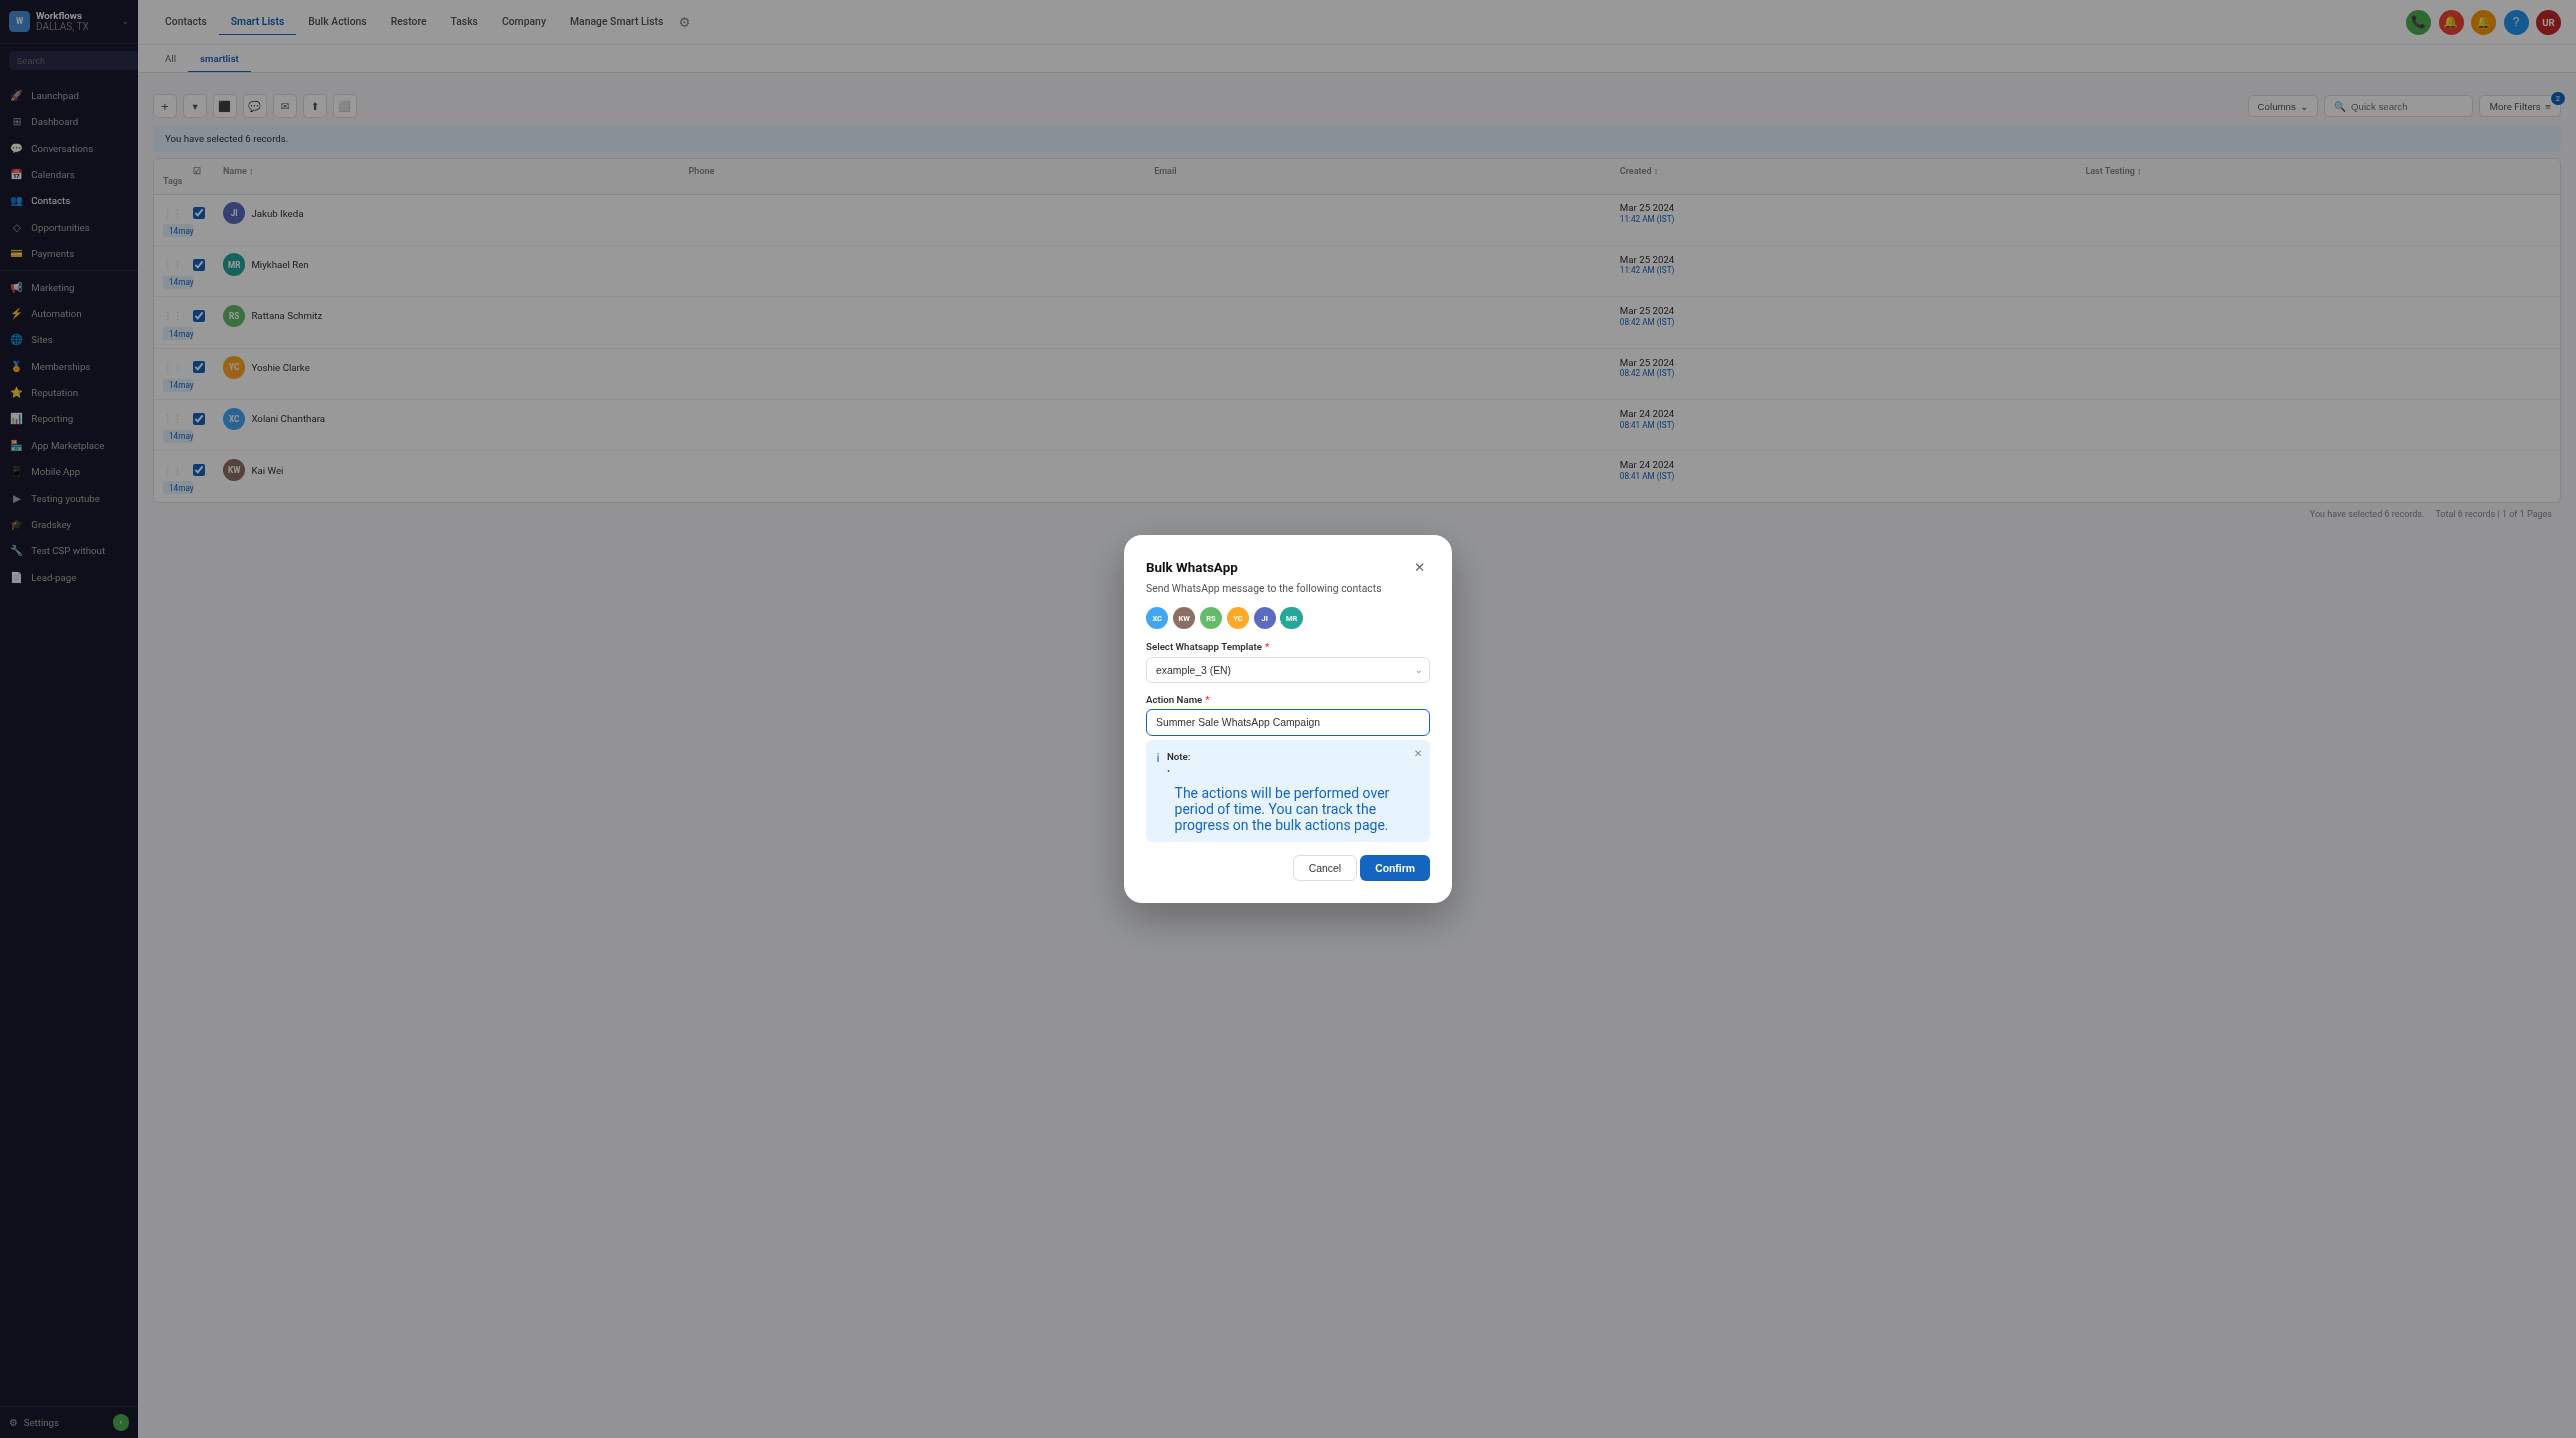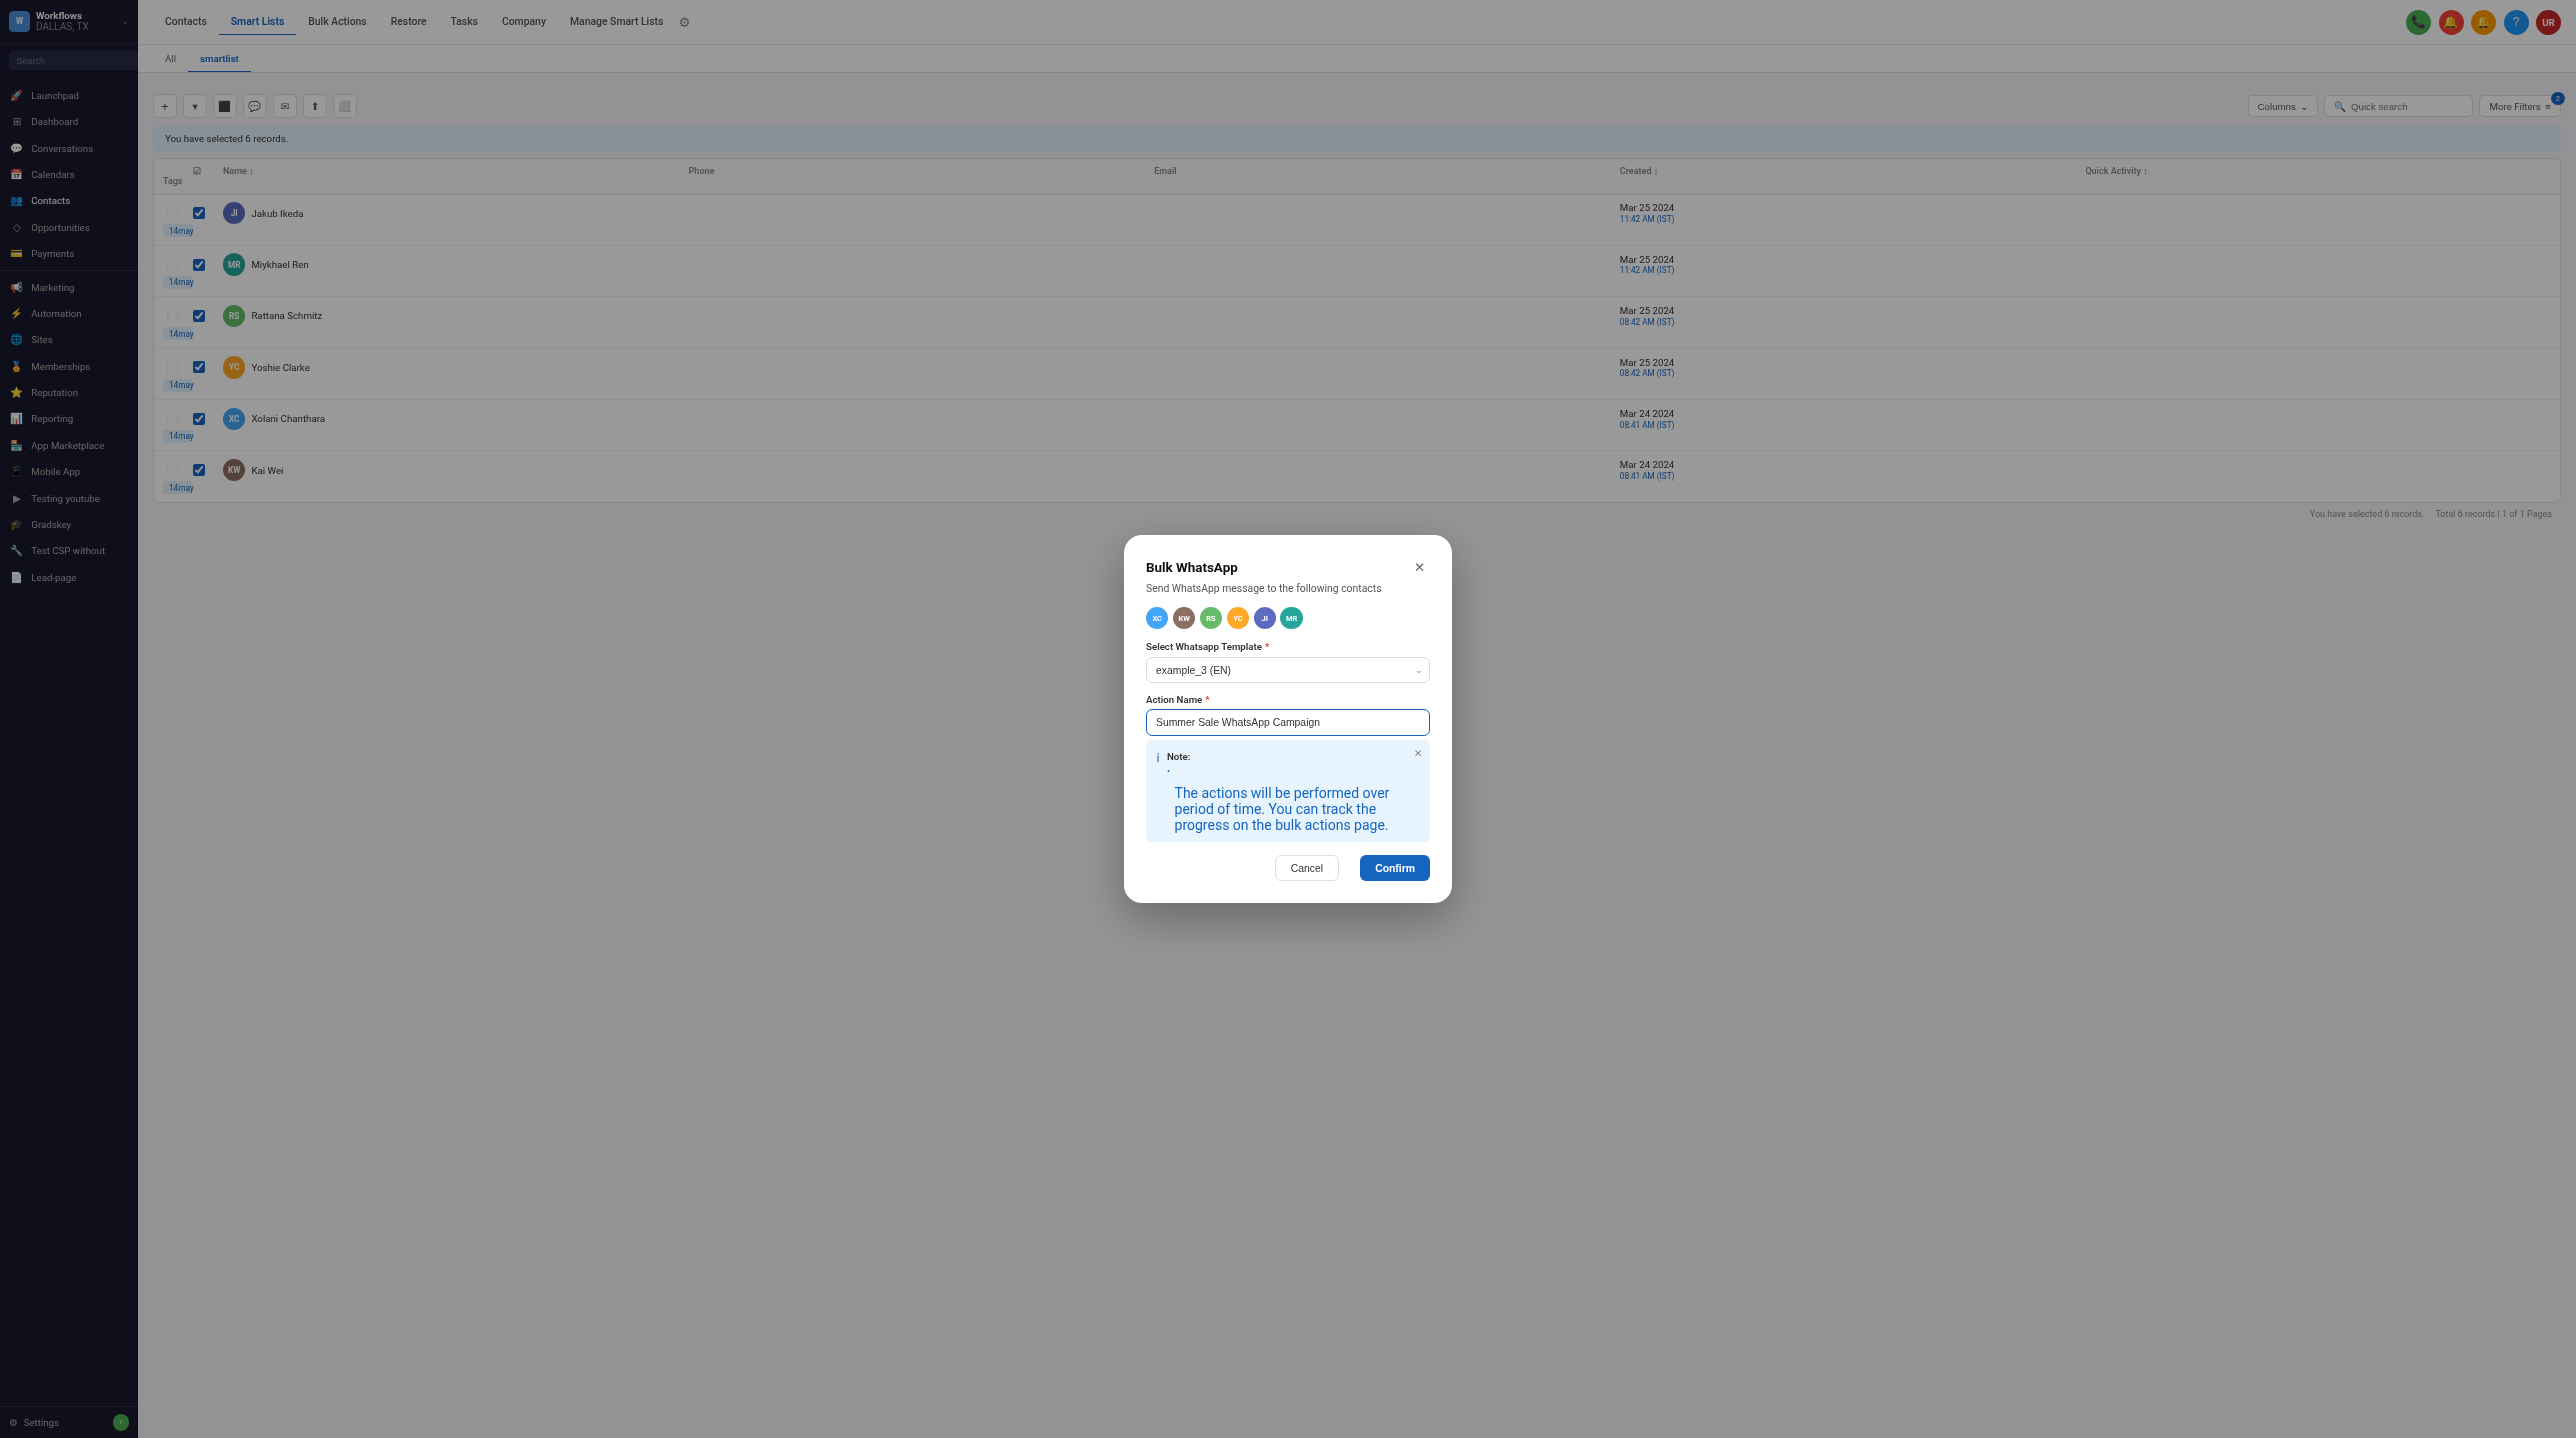--- a/index.html
+++ b/index.html
@@ -346,21 +346,21 @@
     }
     .note-icon { color: #1565c0; font-size: 12px; margin-top: 0.7px; flex-shrink: 0; }
     .note-content { flex: 1; }
     .note-title { font-size: 9.7px; font-weight: 600; color: #333; }
     .note-text { font-size: 14px; color: #1565c0; margin-top: 19px; }
     .note-close {
       background: none; border: none; cursor: pointer;
       color: #888; font-size: 10.4px; position: absolute; right: 7.5px; top: 7.5px;
     }
     .modal-footer {
-      display: flex; justify-content: flex-end; gap: 21px;
+      display: flex; justify-content: flex-end; gap: 3px;
     }
     .cancel-btn {
       padding: 6.7px 15px; border: 0.7px solid #ddd; border-radius: 6px;
       background: white; font-size: 10.4px; color: #333; cursor: pointer;
       font-weight: 500;
     }
     .confirm-btn {
       padding: 6.7px 15px; border: none; border-radius: 6px;
       background: #1565c0; color: white; font-size: 10.4px; cursor: pointer;
       font-weight: 600;
@@ -534,21 +534,21 @@
     </div>
 
     <div class="contacts-table">
       <div class="table-header">
         <span></span>
         <span>☑</span>
         <span>Name ↕</span>
         <span>Phone</span>
         <span>Email</span>
         <span>Created ↕</span>
-        <span>Quick Activity ↕</span>
+        <span>Last Testing ↕</span>
         <span>Tags</span>
       </div>
 
       <div class="table-row">
         <span style="color:#ccc;">⋮⋮</span>
         <input type="checkbox" class="checkbox" checked="" style="">
         <div style="display:flex;align-items:center;gap:6px;">
           <div class="contact-avatar" style="background:#5c6bc0;">JI</div>
           <span>Jakub Ikeda</span>
         </div>

